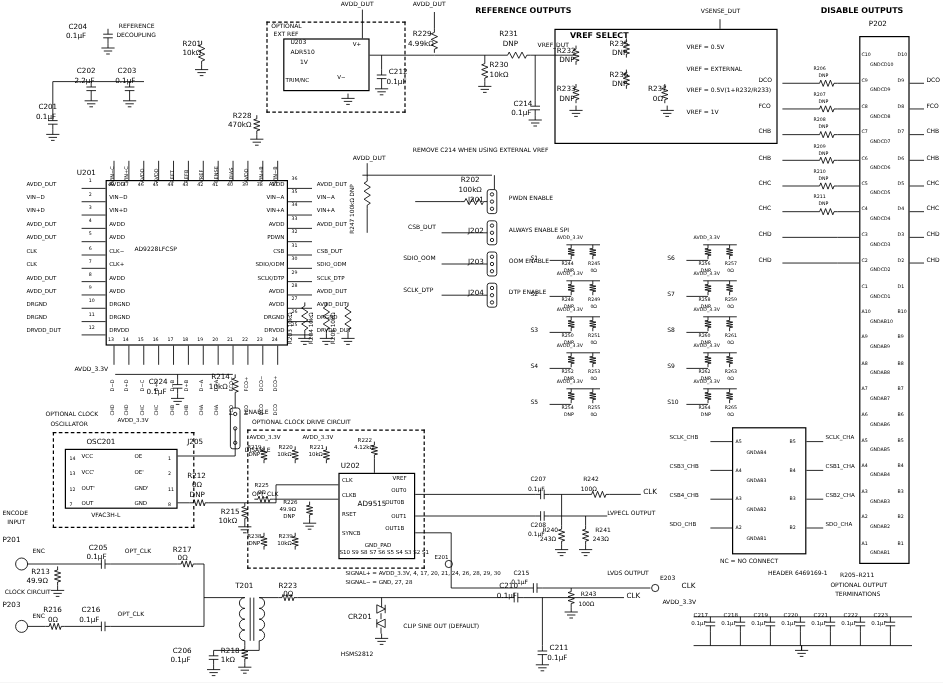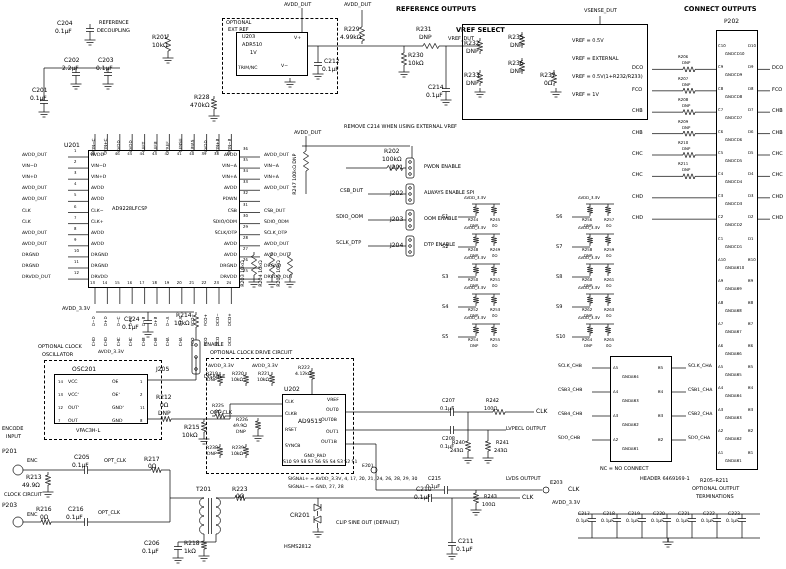--- a/index.html
+++ b/index.html
@@ -484,22 +484,22 @@
       <polyline fill="none" stroke="#000000" stroke-width="0.7" points="590,324 590,327 587.4,327.5 592.6,328.5 587.4,329.5 592.6,330.5 587.4,331.5 592.6,332.5 590,333 590,336"></polyline>
       <polyline fill="none" stroke="#000000" stroke-width="0.7" points="608,324 608,327 605.4,327.5 610.6,328.5 605.4,329.5 610.6,330.5 605.4,331.5 610.6,332.5 608,333 608,336"></polyline>
       <line fill="none" stroke="#000000" stroke-width="0.7" x1="572" y1="337" x2="590" y2="337"></line>
     </svg>
 
   <div class="lbl s" style="left:99px;top:20px">REFERENCE</div>
   <div class="lbl s" style="left:97px;top:28px">DECOUPLING</div>
   <div class="lbl s" style="left:226px;top:20px">OPTIONAL</div>
   <div class="lbl s" style="left:228px;top:27px">EXT REF</div>
   <div class="lbl b" style="left:396px;top:6px">REFERENCE OUTPUTS</div>
-  <div class="lbl b" style="left:684px;top:6px">CONNECT OUTPUTS</div>
-  <div class="lbl b" style="left:456px;top:27px">VREF SELECT</div>
+  <div class="lbl b" style="left:684px;top:6px">DISABLE OUTPUTS</div>
+  <div class="lbl b" style="left:475px;top:27px">VREF SELECT</div>
   <div class="lbl s" style="left:344px;top:124px">REMOVE C214 WHEN USING EXTERNAL VREF</div>
   <div class="lbl s" style="left:38px;top:344px">OPTIONAL CLOCK</div>
   <div class="lbl s" style="left:42px;top:352px">OSCILLATOR</div>
   <div class="lbl s" style="left:210px;top:350px">OPTIONAL CLOCK DRIVE CIRCUIT</div>
   <div class="lbl s" style="left:4px;top:492px">CLOCK CIRCUIT</div>
   <div class="lbl s" style="left:2px;top:426px">ENCODE</div>
   <div class="lbl s" style="left:6px;top:434px">INPUT</div>
   <div class="lbl s" style="left:336px;top:520px">CLIP SINE OUT (DEFAULT)</div>
   <div class="lbl s" style="left:600px;top:466px">NC = NO CONNECT</div>
   <div class="lbl s" style="left:640px;top:476px">HEADER 6469169-1</div>

